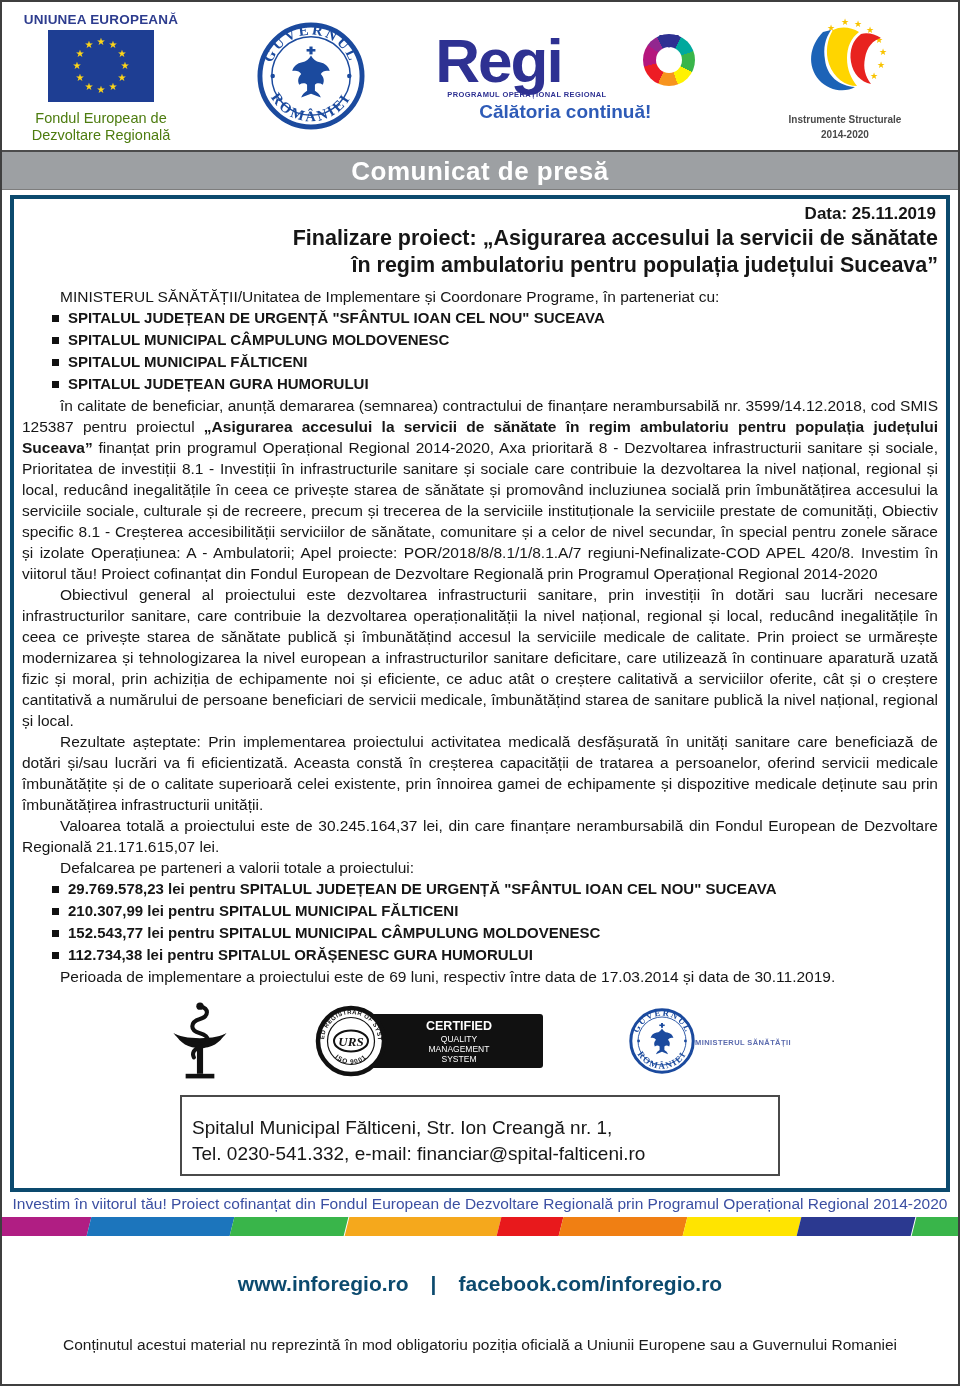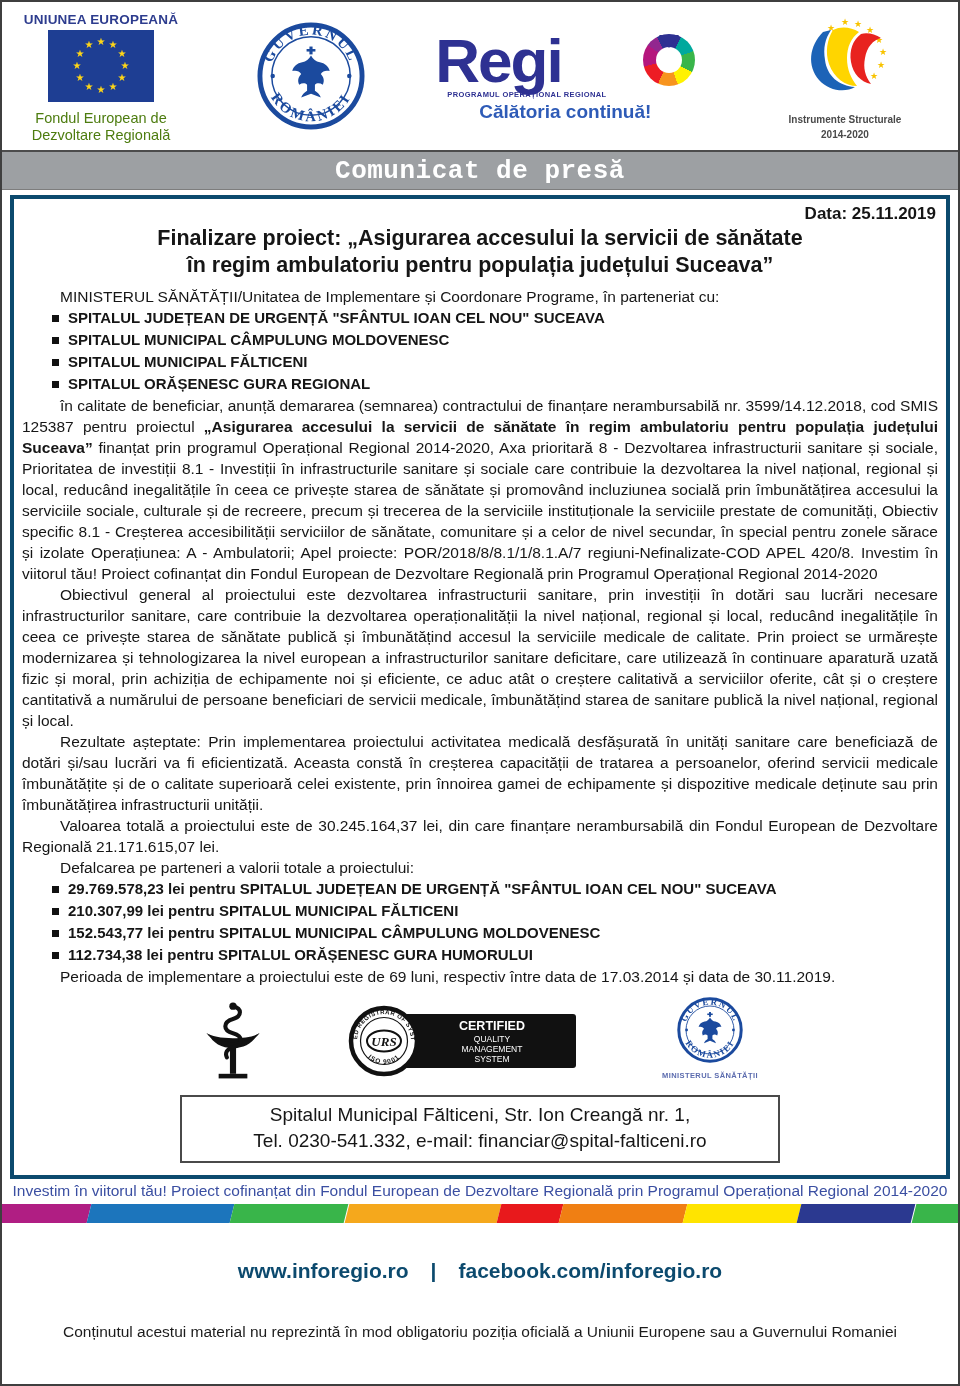--- a/index.html
+++ b/index.html
@@ -22,37 +22,37 @@
     background:conic-gradient(#2e3192 0 28deg,#00a99d 28deg 70deg,#39b54a 70deg 118deg,#fff200 118deg 160deg,#f7941e 160deg 205deg,#ed1c24 205deg 255deg,#b5167d 255deg 305deg,#92278f 305deg 332deg,#2e3192 332deg 360deg);}
   .regio-o::after{ content:""; position:absolute; left:13px; top:13px; width:26px; height:26px; background:#fff; border-radius:50%; }
   .regio-notch{ position:absolute; left:16px; top:1px; width:0; height:0; z-index:2;
     border-left:10px solid transparent; border-right:10px solid transparent; border-top:13px solid #2e3192; }
   .regio-sub{ color:#2e3192; font-size:7.5px; font-weight:bold; letter-spacing:.4px; text-align:left; margin:2px 0 0 12px;}
   .regio-tag{ color:#2e5bb7; font-size:19px; font-weight:bold; margin-top:2px; }
   .is-block{ width:170px; text-align:center; }
   .is-text{ color:#4a4a4a; font-weight:bold; font-size:10px; line-height:15px; margin-top:2px;}
   
   .banner{ height:40px; background:#9da0a3; border-top:2px solid #4c4c4c; border-bottom:1px solid #7d7d7d;
-    color:#fff; font-weight:bold; font-size:26px; text-align:center; line-height:39px; letter-spacing:.5px;font-family:Liberation Mono, monospace;}
+    color:#fff; font-weight:bold; font-size:26px; text-align:center; line-height:39px; letter-spacing:.5px;}
   
   .content{ margin:5px 8px 3px; border:4px solid #0c4a6e; padding:4px 8px 6px; font-size:15.5px; line-height:21px;}
   .date{ text-align:right; font-weight:bold; font-size:17px; margin-right:2px;}
-  .title{ font-size:21.5px; line-height:27px; font-weight:bold; text-align:center; margin:1px 0 7px;}
+  .title{ font-size:21.5px; line-height:27px; font-weight:bold; text-align:right; margin:1px 0 7px;}
   p{ margin:0; }
   .indent{ text-indent:38px; }
   .just{ text-align:justify; }
   .blist{ list-style:none; }
   .blist li{ display:flex; align-items:center; gap:9px; padding-left:30px; font-weight:bold; font-size:15px; line-height:22px;}
   .sq{ width:7px; height:7px; background:#111; flex:none; }
   
   .cert-row{ display:flex; justify-content:center; align-items:center; gap:80px; height:96px; margin:6px 0 6px;}
-  .ministry{ display:flex; flex-direction:column; align-items:center; }
+  .ministry{ display:flex; flex-direction:row; align-items:center; }
   .ministry-caption{ font-size:7.5px; color:#5b6bae; letter-spacing:.4px; margin-top:2px; font-weight:bold;}
-  .contact-box{ width:600px; margin:2px auto 6px; border:2px solid #4a4a4a; text-align:center;
-    font-size:19px; line-height:26px; padding:5px 10px 7px;}
+  .contact-box{ width:600px; margin:2px auto 6px; border:2px solid #4a4a4a; text-align:left;
+    font-size:19px; line-height:26px; padding:18px 10px 7px;}
   
   .funding-line{ text-align:center; color:#3b4fa2; font-size:15.5px; margin:3px 4px 4px; }
   .stripe{ display:flex; height:19px; overflow:hidden; }
   .stripe .seg{ transform:skewX(-14deg); }
   .stripe .seg:first-child{ margin-left:-8px; }
   .stripe .seg:last-child{ margin-right:-8px; }
   .links{ margin-top:36px; text-align:center; color:#0c4a6e; font-weight:bold; font-size:21px; }
   .links .sep{ padding:0 22px; font-weight:bold; }
   .disclaimer{ margin-top:40px; text-align:center; font-size:15.5px; color:#1c1c1c; }
 </style>
@@ -170,21 +170,21 @@
       <li>
           <span class="sq"></span>
           <span>SPITALUL MUNICIPAL CÂMPULUNG MOLDOVENESC</span>
         </li>
       <li>
           <span class="sq"></span>
           <span>SPITALUL MUNICIPAL FĂLTICENI</span>
         </li>
       <li>
           <span class="sq"></span>
-          <span>SPITALUL ORĂȘENESC GURA REGIONAL</span>
+          <span>SPITALUL JUDEȚEAN GURA HUMORULUI</span>
         </li>
     </ul>
 
     <p class="indent just"><span>în calitate de beneficiar, anunță demararea (semnarea) contractului de finanțare nerambursabilă nr. 3599/14.12.2018, cod SMIS 125387 pentru proiectul </span><strong>„Asigurarea accesului la servicii de sănătate în regim ambulatoriu pentru populația județului Suceava”</strong><span> finanțat prin programul Operațional Regional 2014-2020, Axa prioritară 8 - Dezvoltarea infrastructurii sanitare și sociale, Prioritatea de investiții 8.1 - Investiții în infrastructurile sanitare și sociale care contribuie la dezvoltarea la nivel național, regional și local, reducând inegalitățile în ceea ce privește starea de sănătate și promovând incluziunea socială prin îmbunătățirea accesului la serviciile sociale, culturale și de recreere, precum și trecerea de la serviciile instituționale la serviciile prestate de comunități, Obiectiv specific 8.1 - Creșterea accesibilității serviciilor de sănătate, comunitare și a celor de nivel secundar, în special pentru zonele sărace și izolate Operațiunea: A - Ambulatorii; Apel proiecte: POR/2018/8/8.1/1/8.1.A/7 regiuni-Nefinalizate-COD APEL 420/8. Investim în viitorul tău! Proiect cofinanțat din Fondul European de Dezvoltare Regională prin Programul Operațional Regional 2014-2020</span></p>
 
     <p class="indent just">Obiectivul general al proiectului este dezvoltarea infrastructurii sanitare, prin investiții în dotări sau lucrări necesare infrastructurilor sanitare, care contribuie la dezvoltarea operaționalității la nivel național, regional și local, reducând inegalitățile în ceea ce privește starea de sănătate publică și îmbunătățind accesul la serviciile medicale de calitate. Prin proiect se urmărește modernizarea și tehnologizarea la nivel european a infrastructurilor sanitare deficitare, care utilizează în continuare aparatură uzată fizic și moral, prin achiziția de echipamente noi și eficiente, ce aduc atât o creștere calitativă a serviciilor oferite, cât și o creștere cantitativă a numărului de persoane beneficiari de servicii medicale, îmbunătățind starea de sanitare publică la nivel național, regional și local.</p>
 
     <p class="indent just">Rezultate așteptate: Prin implementarea proiectului activitatea medicală desfășurată în unități sanitare care beneficiază de dotări și/sau lucrări va fi eficientizată. Aceasta constă în creșterea capacității de tratarea a persoanelor, oferind servicii medicale îmbunătățite și de o calitate superioară celei existente, prin înnoirea gamei de echipamente și dispozitive medicale deținute sau prin îmbunătățirea infrastructurii unității.</p>
 
     <p class="indent just">Valoarea totală a proiectului este de 30.245.164,37 lei, din care finanțare nerambursabilă din Fondul European de Dezvoltare Regională 21.171.615,07 lei.</p>

